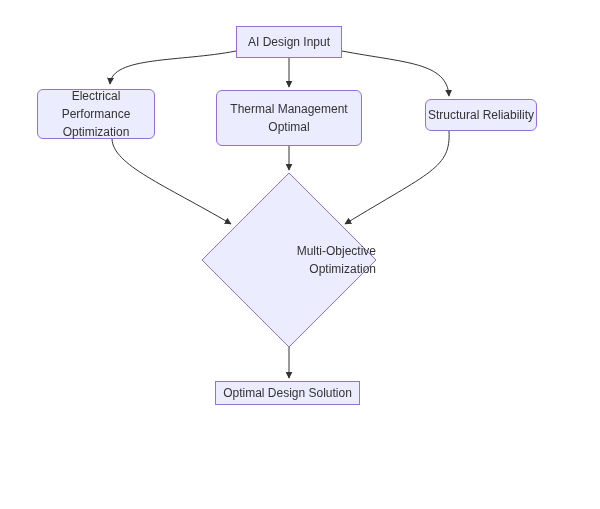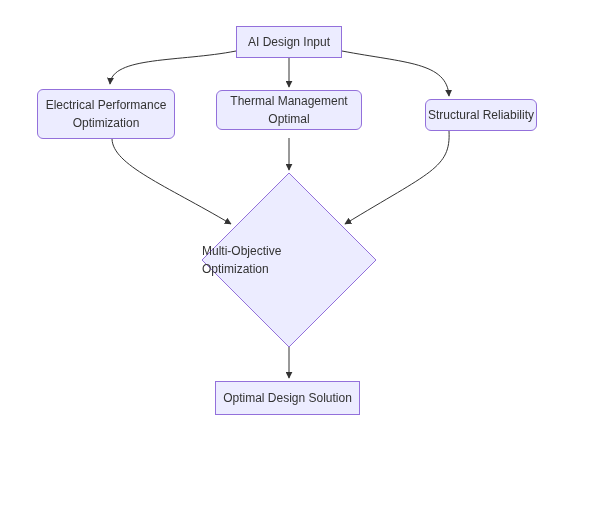--- a/index.html
+++ b/index.html
@@ -33,31 +33,31 @@
     flex-direction: column;
     align-items: center;
     justify-content: center;
     font-size: 12px;
     line-height: 18px;
     text-align: center;
     color: var(--text-color);
   }
   .node.rounded { border-radius: 6px; }
   .node-ai       { left: 236px; top: 26px;  width: 106px; height: 32px; }
-  .node-elec     { left: 37px;  top: 89px;  width: 138px; height: 50px; }
-  .node-thermal  { left: 216px; top: 90px;  width: 146px; height: 40px; }
+  .node-elec     { left: 37px;  top: 89px;  width: 118px; height: 50px; }
+  .node-thermal  { left: 216px; top: 90px;  width: 146px; height: 56px; }
   .node-struct   { left: 393px; top: 99px;  width: 112px; height: 32px; margin-left: 32px; }
-  .node-optimal  { left: 215px; top: 381px; width: 145px; height: 34px; }
+  .node-optimal  { left: 215px; top: 381px; width: 145px; height: 24px; }
   .diamond-label {
     position: absolute;
     left: 202px; top: 173px;
     width: 174px; height: 174px;
     display: flex;
     flex-direction: column;
-    align-items: flex-start;
+    align-items: flex-end;
     justify-content: center;
     font-size: 12px;
     line-height: 18px;
     text-align: center;
     color: var(--text-color);
     pointer-events: none;
   }
 </style>
 </head>
 <body>

